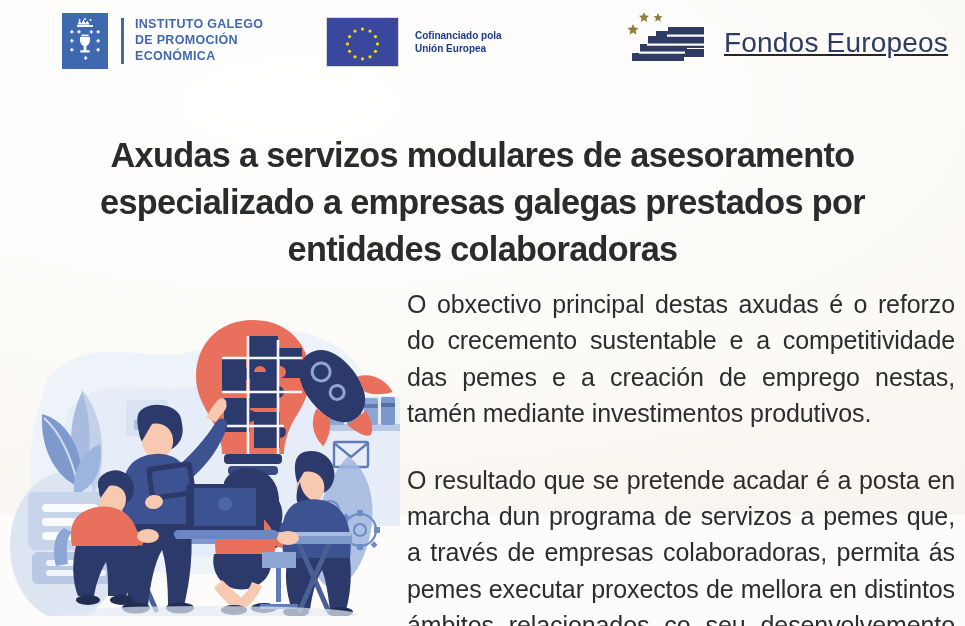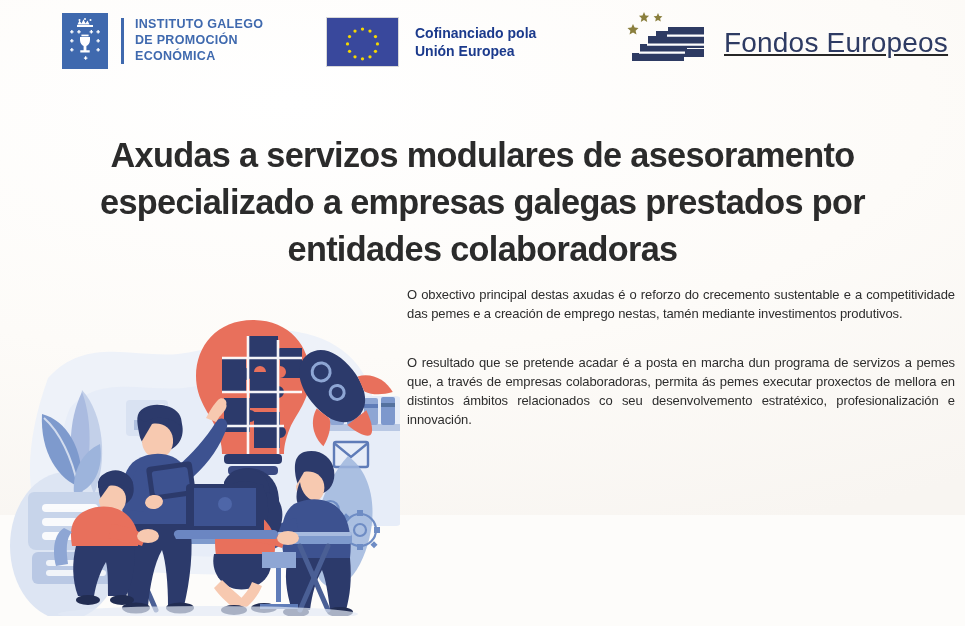--- a/index.html
+++ b/index.html
@@ -61,21 +61,21 @@
   .logo-eu { position: absolute; left: 326px; top: 17px; display: flex; align-items: center; }
   .eu-flag {
     width: 73px; height: 50px;
     background: #39489c;
     border: 1px solid #d8d8d8;
     position: relative;
     flex: none;
   }
   .eu-text {
     margin-left: 16px;
-    font-size: 14px;
+    font-size: 10px;
     font-weight: bold;
     line-height: 1.3;
     color: #1b3a8c;
     white-space: pre-line;
   }
 
   
   .logo-fondos { position: absolute; left: 620px; top: 10px; display: flex; align-items: center; text-decoration: underline; }
   .fondos-mark { width: 92px; height: 66px; flex: none; }
   .fondos-text {
@@ -111,21 +111,21 @@
   .illustration svg { display: block; width: 100%; height: 100%; }
 
   
   .body-copy {
     position: absolute;
     left: 407px; top: 286px;
     width: 548px;
   }
   .body-copy p {
     margin: 0 0 30px 0;
-    font-size: 13px;
+    font-size: 25px;
     line-height: 1.455;
     text-align: justify;
     color: #2d2d2d;
     letter-spacing: -0.1px;
   }
   .body-copy p:last-child { margin-bottom: 16px; }
   .body-copy p.last-line-left { text-align-last: left; }
 </style>
 </head>
 <body>

